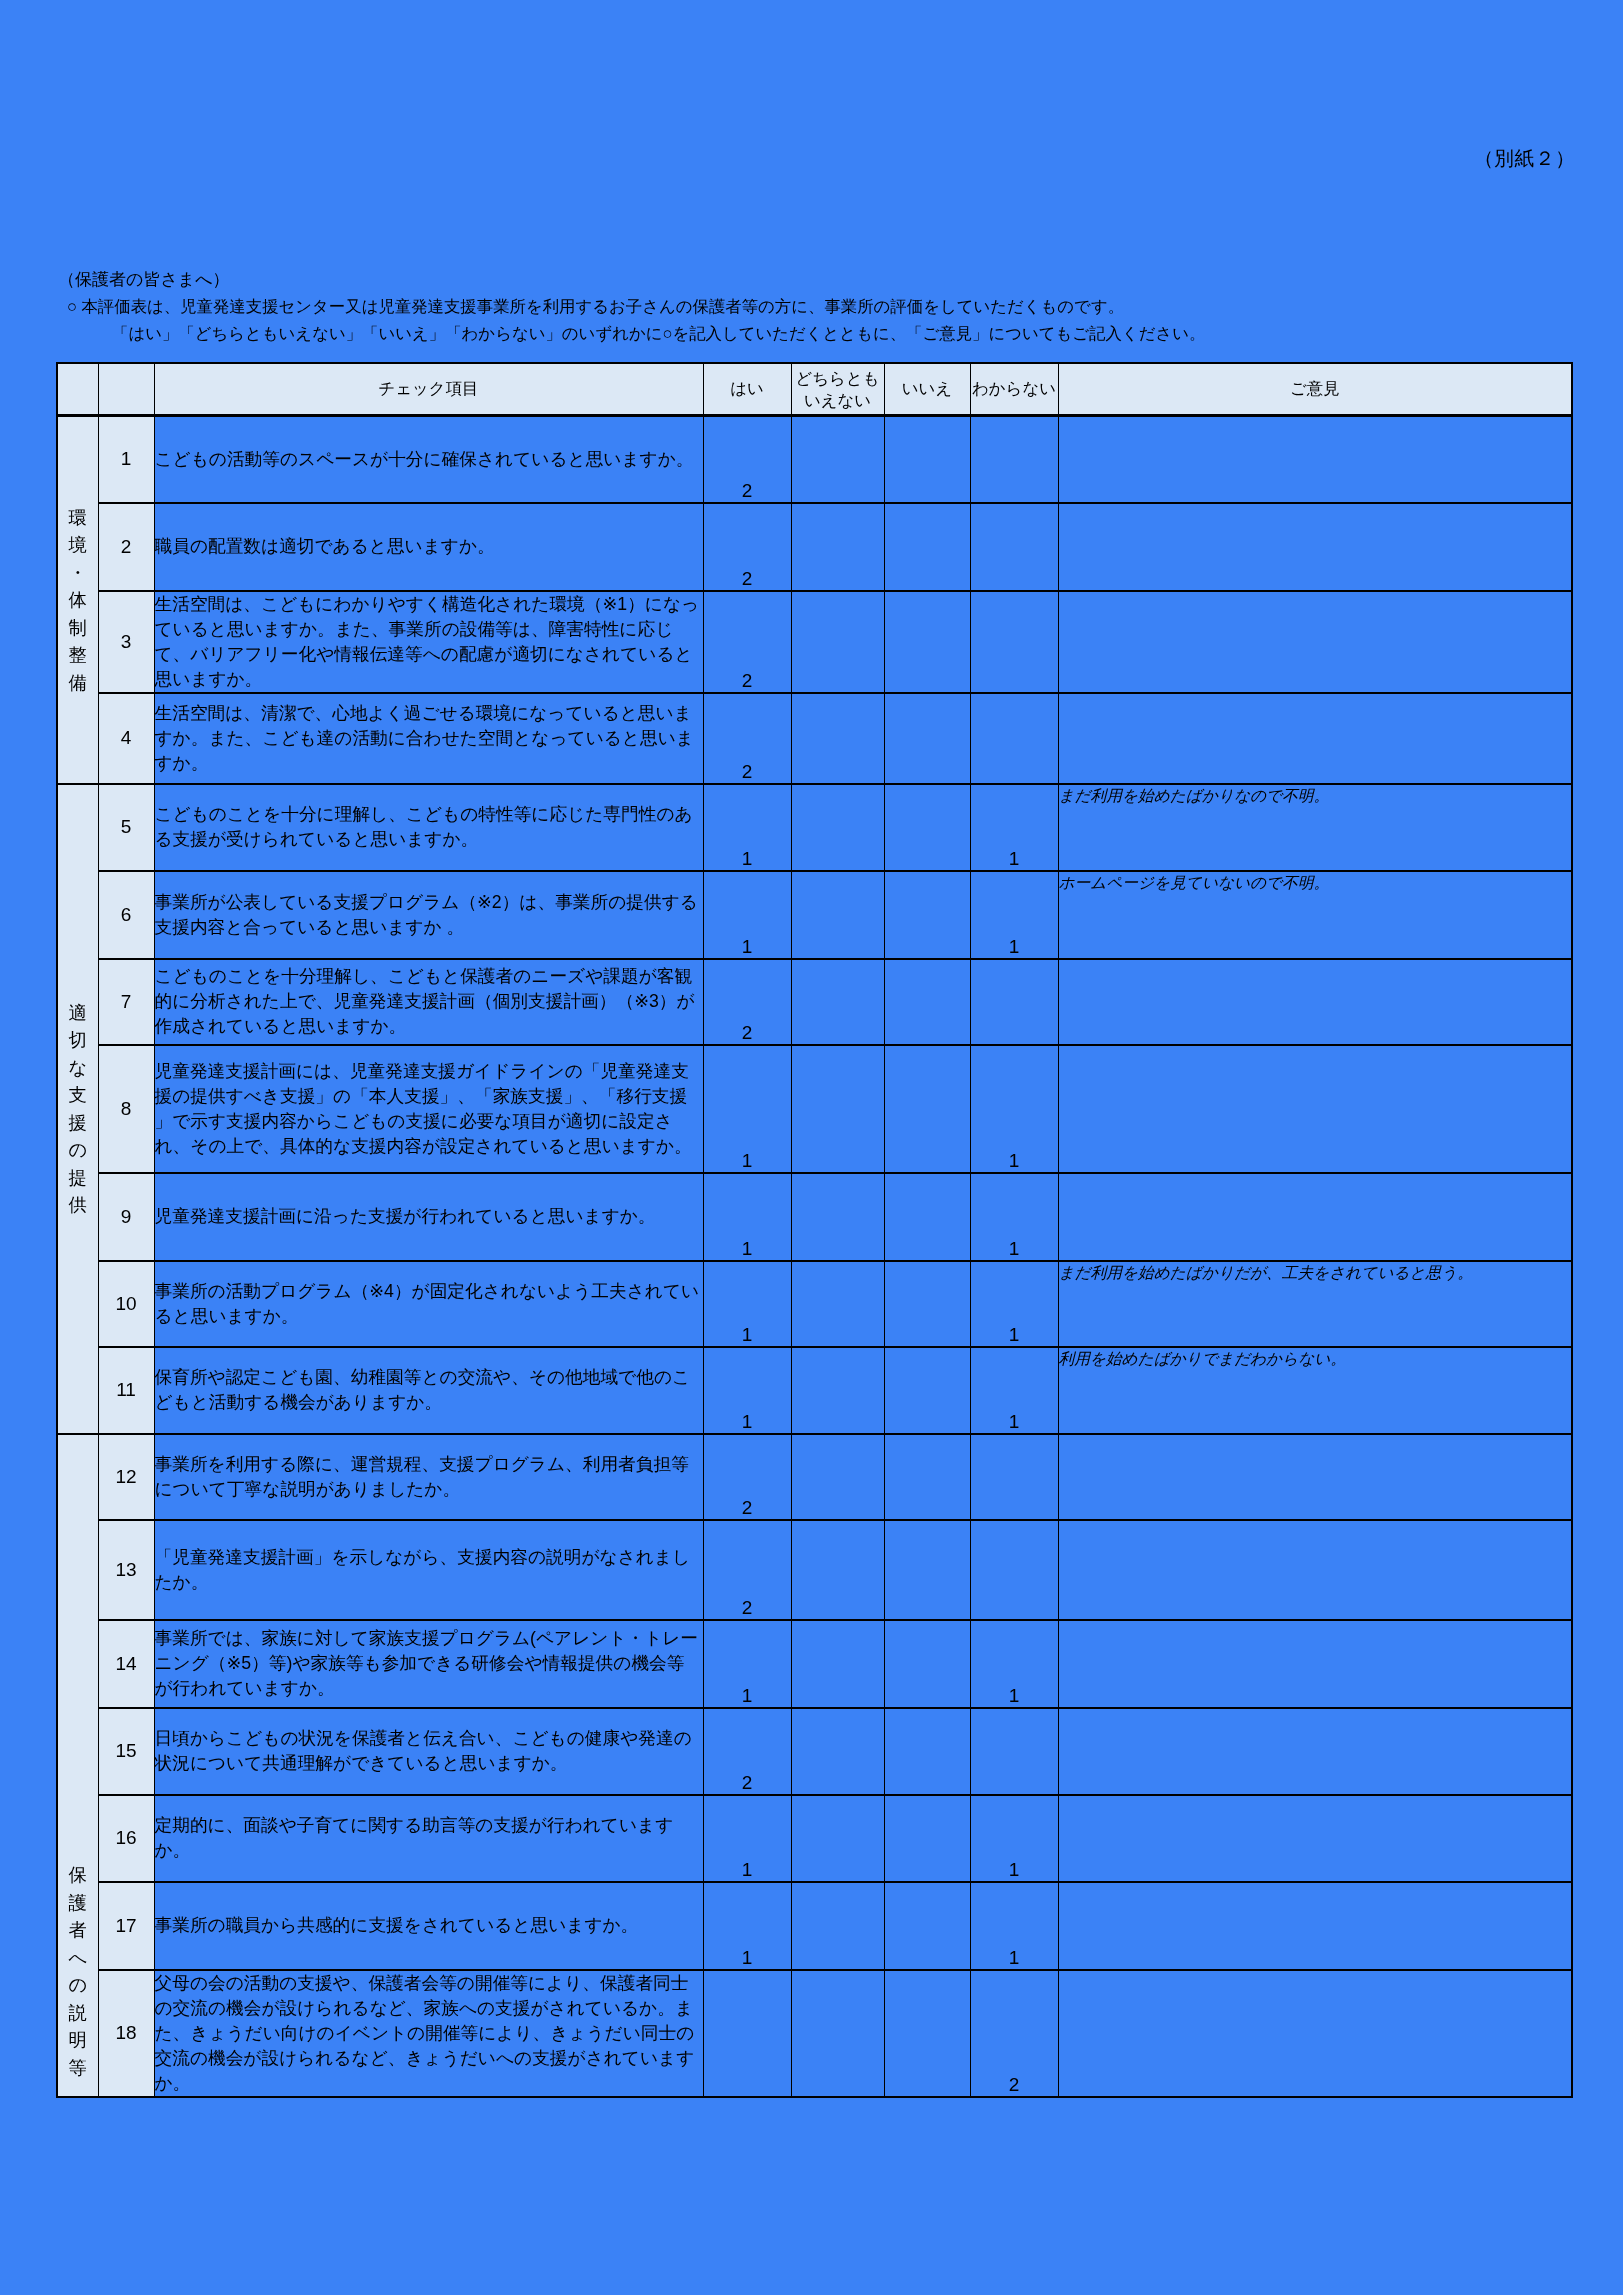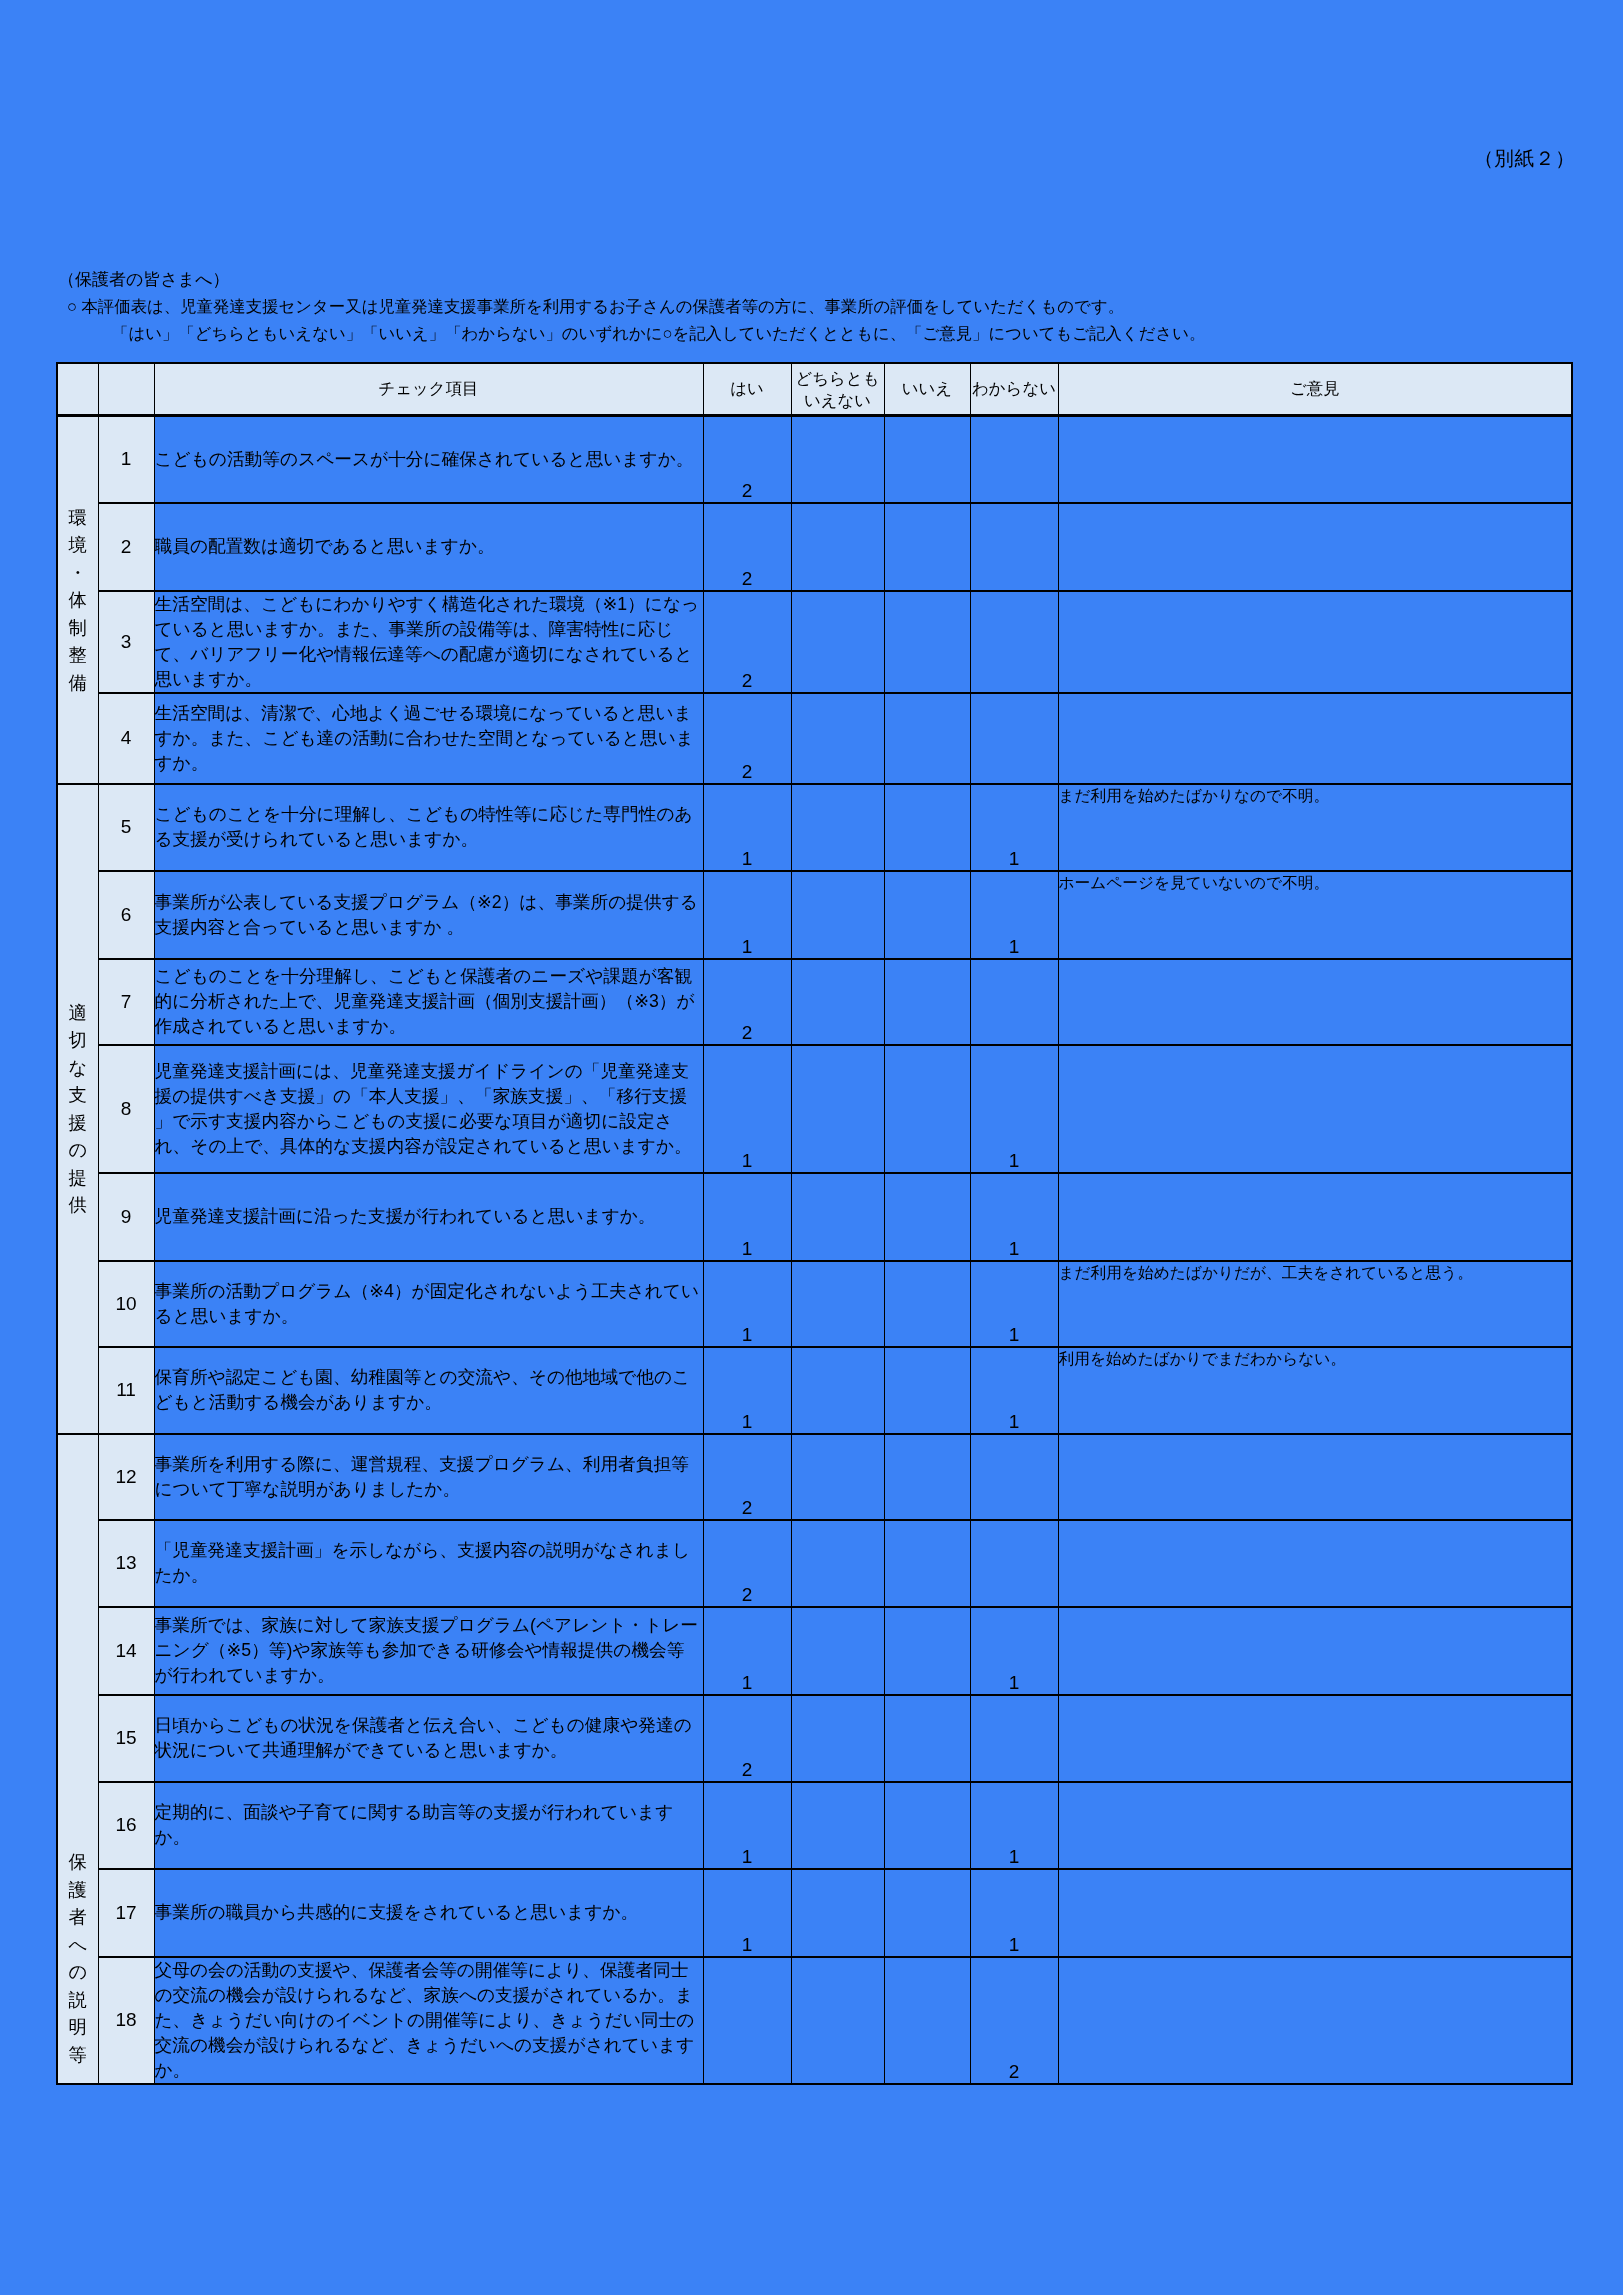--- a/index.html
+++ b/index.html
@@ -89,20 +89,21 @@
     vertical-align:bottom;
     font-size:19px;
     padding-bottom:7.9px;
   }
   td.op{
     font-size:15.7px;
     line-height:22px;
     vertical-align:top;
     text-align:left;
     padding:5.2px 7.9px;
+    font-style:italic;
   }
 </style>
 </head>
 <body>
 
 <div class="page">
 
   <div class="corner-note">（別紙２）</div>
 
 
@@ -267,21 +268,21 @@
 等</div>
           </td>
           <td class="num">12</td>
           <td class="q">事業所を利用する際に、運営規程、支援プログラム、利用者負担等について丁寧な説明がありましたか。</td>
           <td class="ans">2</td>
           <td class="ans"></td>
           <td class="ans"></td>
           <td class="ans"></td>
           <td class="op"></td>
         </tr>
-        <tr style="height: 87px; padding-left: 32px;">
+        <tr style="height: 100px; padding-left: 32px;">
           <td class="num">13</td>
           <td class="q">「児童発達支援計画」を示しながら、支援内容の説明がなされましたか。</td>
           <td class="ans">2</td>
           <td class="ans"></td>
           <td class="ans"></td>
           <td class="ans"></td>
           <td class="op"></td>
         </tr>
         <tr style="height: 88px;">
           <td class="num">14</td>

